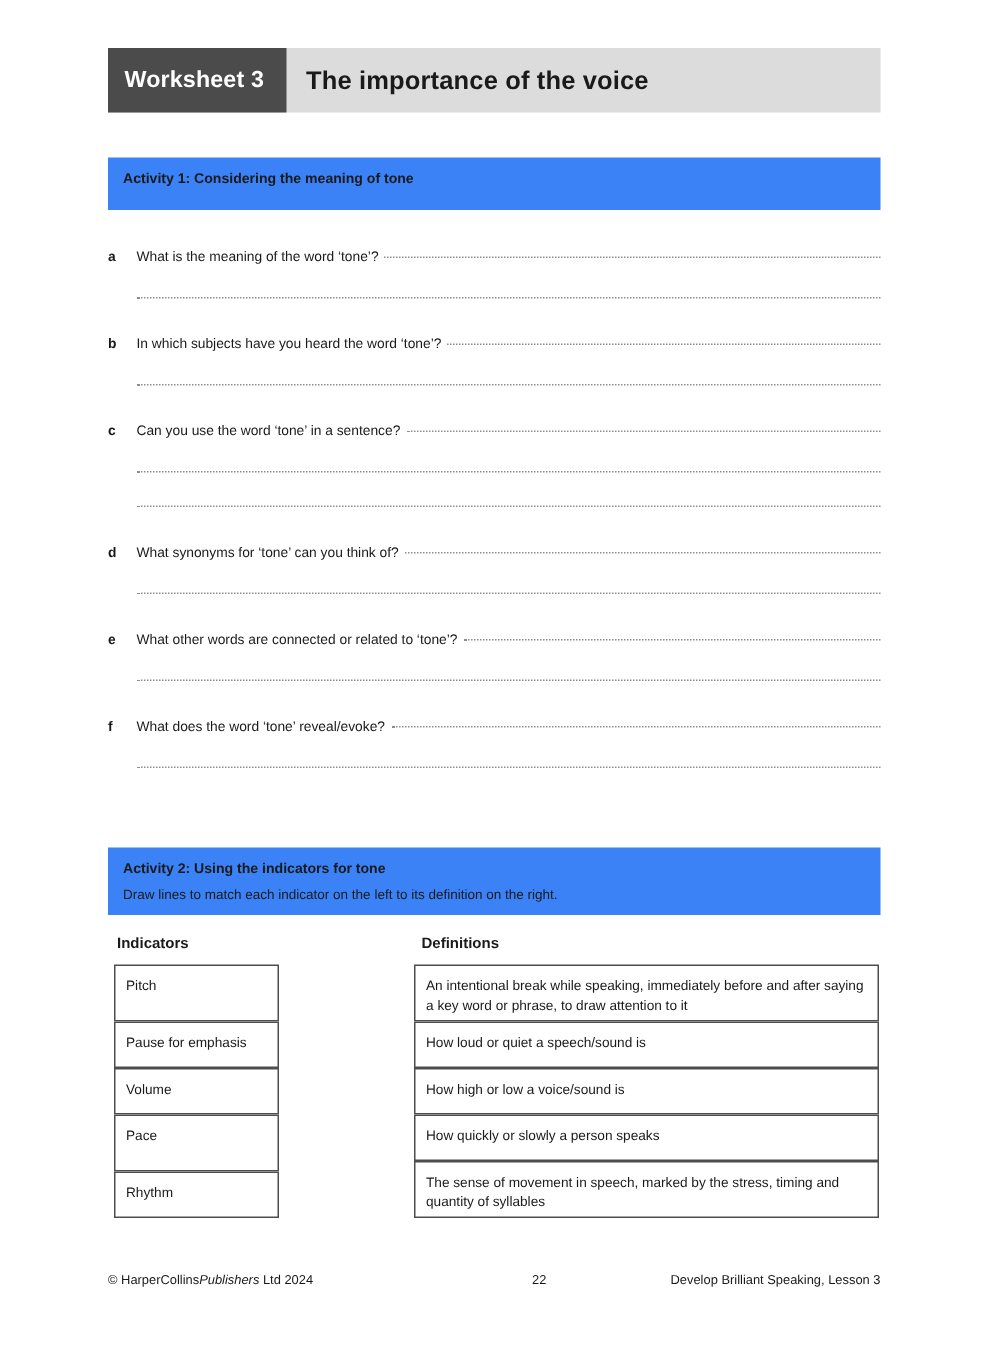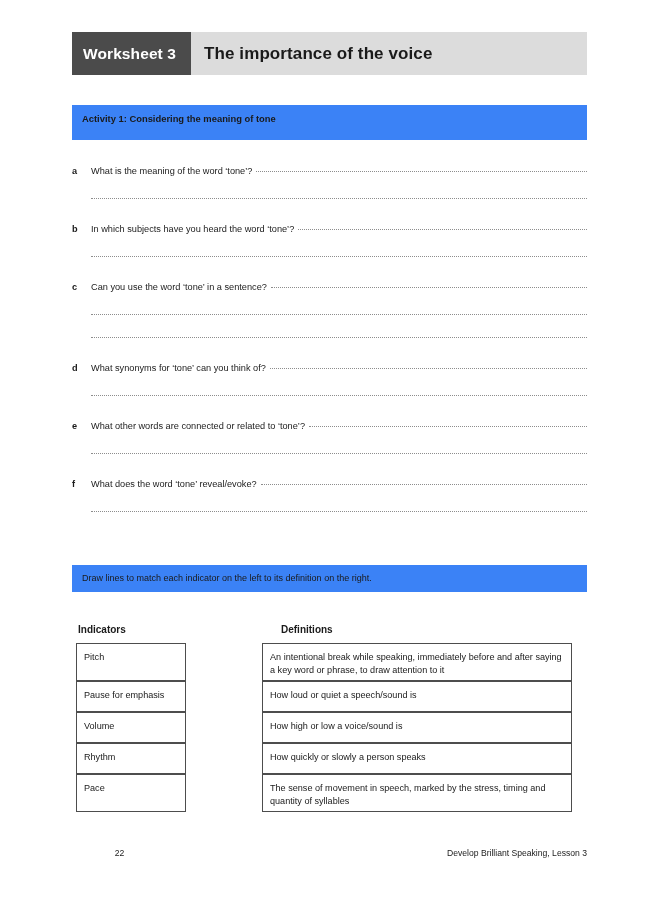--- a/index.html
+++ b/index.html
@@ -126,21 +126,21 @@
   #indicators-head { left: 78px; }
   #definitions-head { left: 281px; }
 
   .match-table {
     position: absolute;
     top: 643px;
     border-collapse: separate;
     border-spacing: 0 0;
   }
   #indicators-table { left: 76px; width: 110px; }
-  #definitions-table { left: 262px; width: 296px; }
+  #definitions-table { left: 276px; width: 296px; }
 
   .match-table .cell {
     border: 1px solid #4d4d4d;
     box-sizing: border-box;
     font-size: 9.1px;
     line-height: 12.5px;
     color: #1a1a1a;
     padding: 7px 7px 7px 7px;
     background: #ffffff;
   }
@@ -232,39 +232,41 @@
         <div class="q-letter">f</div>
         <div class="q-text">What does the word ‘tone’ reveal/evoke?</div>
         <div class="q-leader"></div>
       </div>
       <div style="height: 22px;"></div>
       <div class="blank-line"></div>
       <div style="height: 25px;"></div>
     </div>
 
   <div class="activity-band" id="activity2-band">
+    <div class="activity-title">Activity 2: Using the indicators for tone</div>
     <div class="activity-sub">Draw lines to match each indicator on the left to its definition on the right.</div>
   </div>
 
   <div class="col-head" id="indicators-head">Indicators</div>
   <div class="col-head" id="definitions-head">Definitions</div>
 
   <div class="match-table" id="indicators-table">
       <div class="cell h-tall">Pitch</div>
       <div class="cell h-short">Pause for emphasis</div>
       <div class="cell h-short">Volume</div>
+      <div class="cell h-tallcell">Pace</div>
       <div class="cell h-short">Rhythm</div>
-      <div class="cell h-tallcell">Pace</div>
     </div>
   <div class="match-table" id="definitions-table">
       <div class="cell h-tall">An intentional break while speaking, immediately before and after saying a key word or phrase, to draw attention to it</div>
       <div class="cell h-short">How loud or quiet a speech/sound is</div>
       <div class="cell h-short">How high or low a voice/sound is</div>
       <div class="cell h-short">How quickly or slowly a person speaks</div>
       <div class="cell h-tallcell">The sense of movement in speech, marked by the stress, timing and quantity of syllables</div>
     </div>
 
   <div class="footer">
+    <div class="footer-left"><span>© HarperCollins</span><span class="italic">Publishers</span><span> Ltd 2024</span></div>
     <div class="footer-center">22</div>
     <div class="footer-right">Develop Brilliant Speaking, Lesson 3</div>
   </div>
 
 </div>
 
 </body></html>

